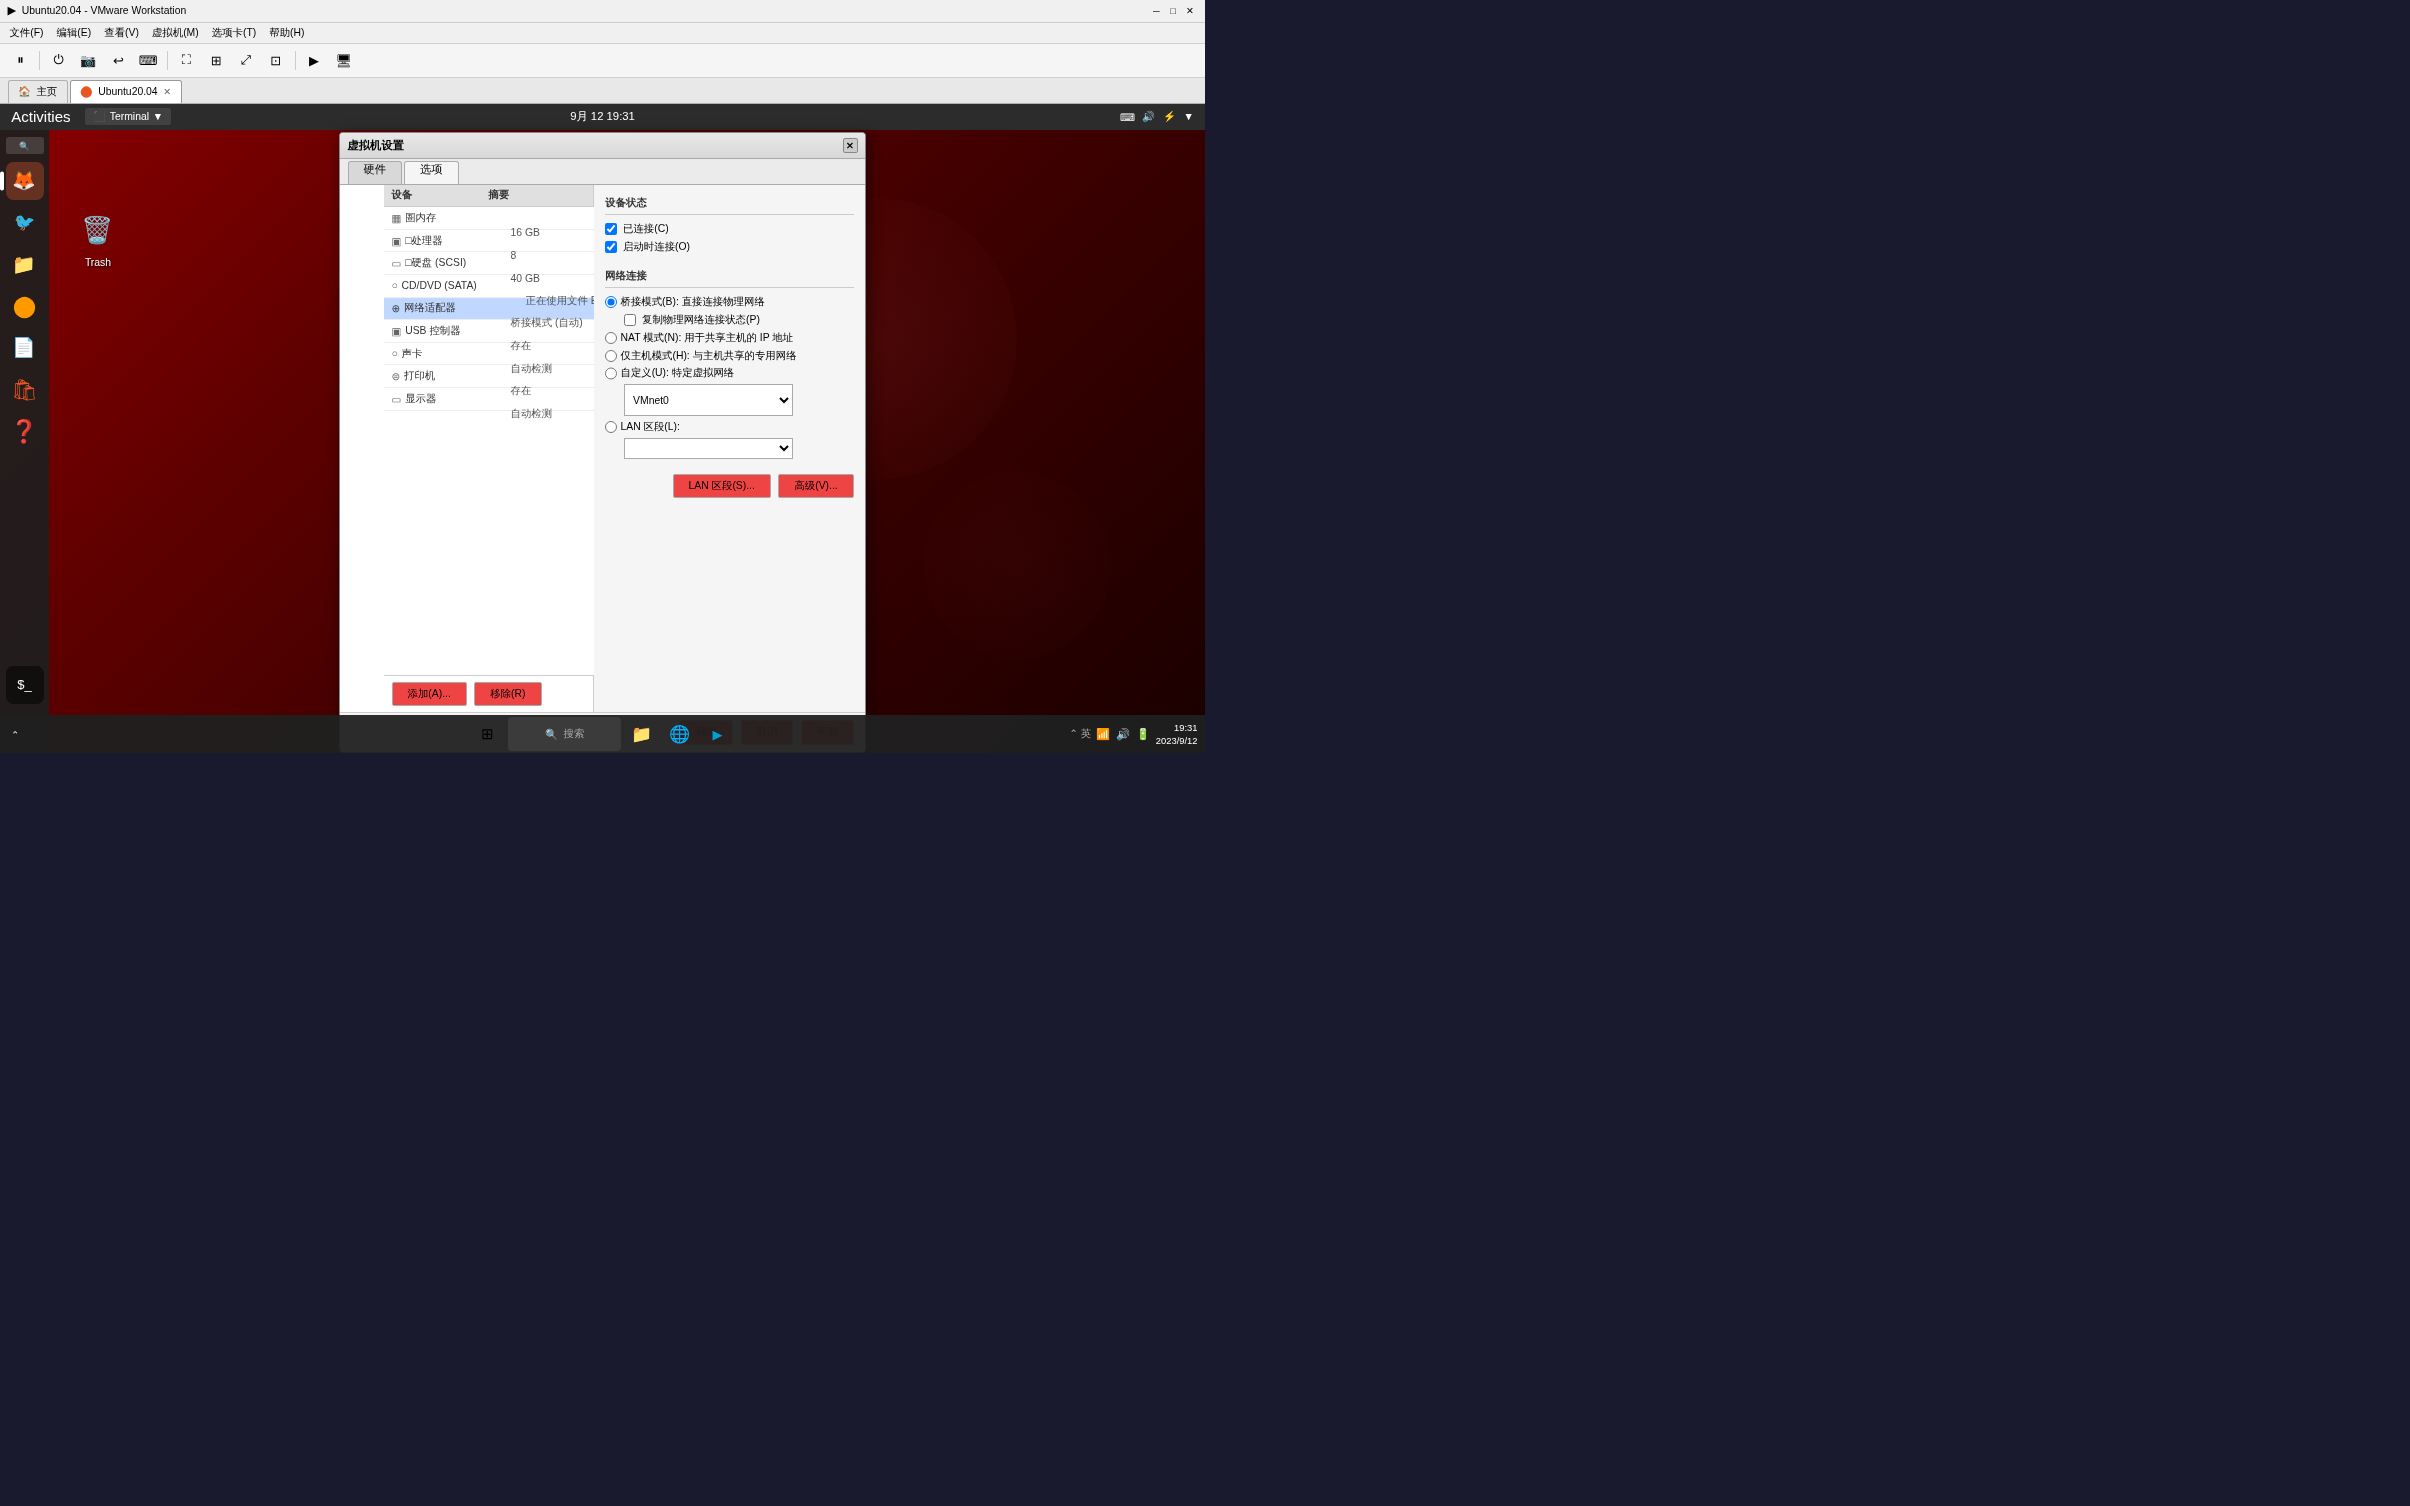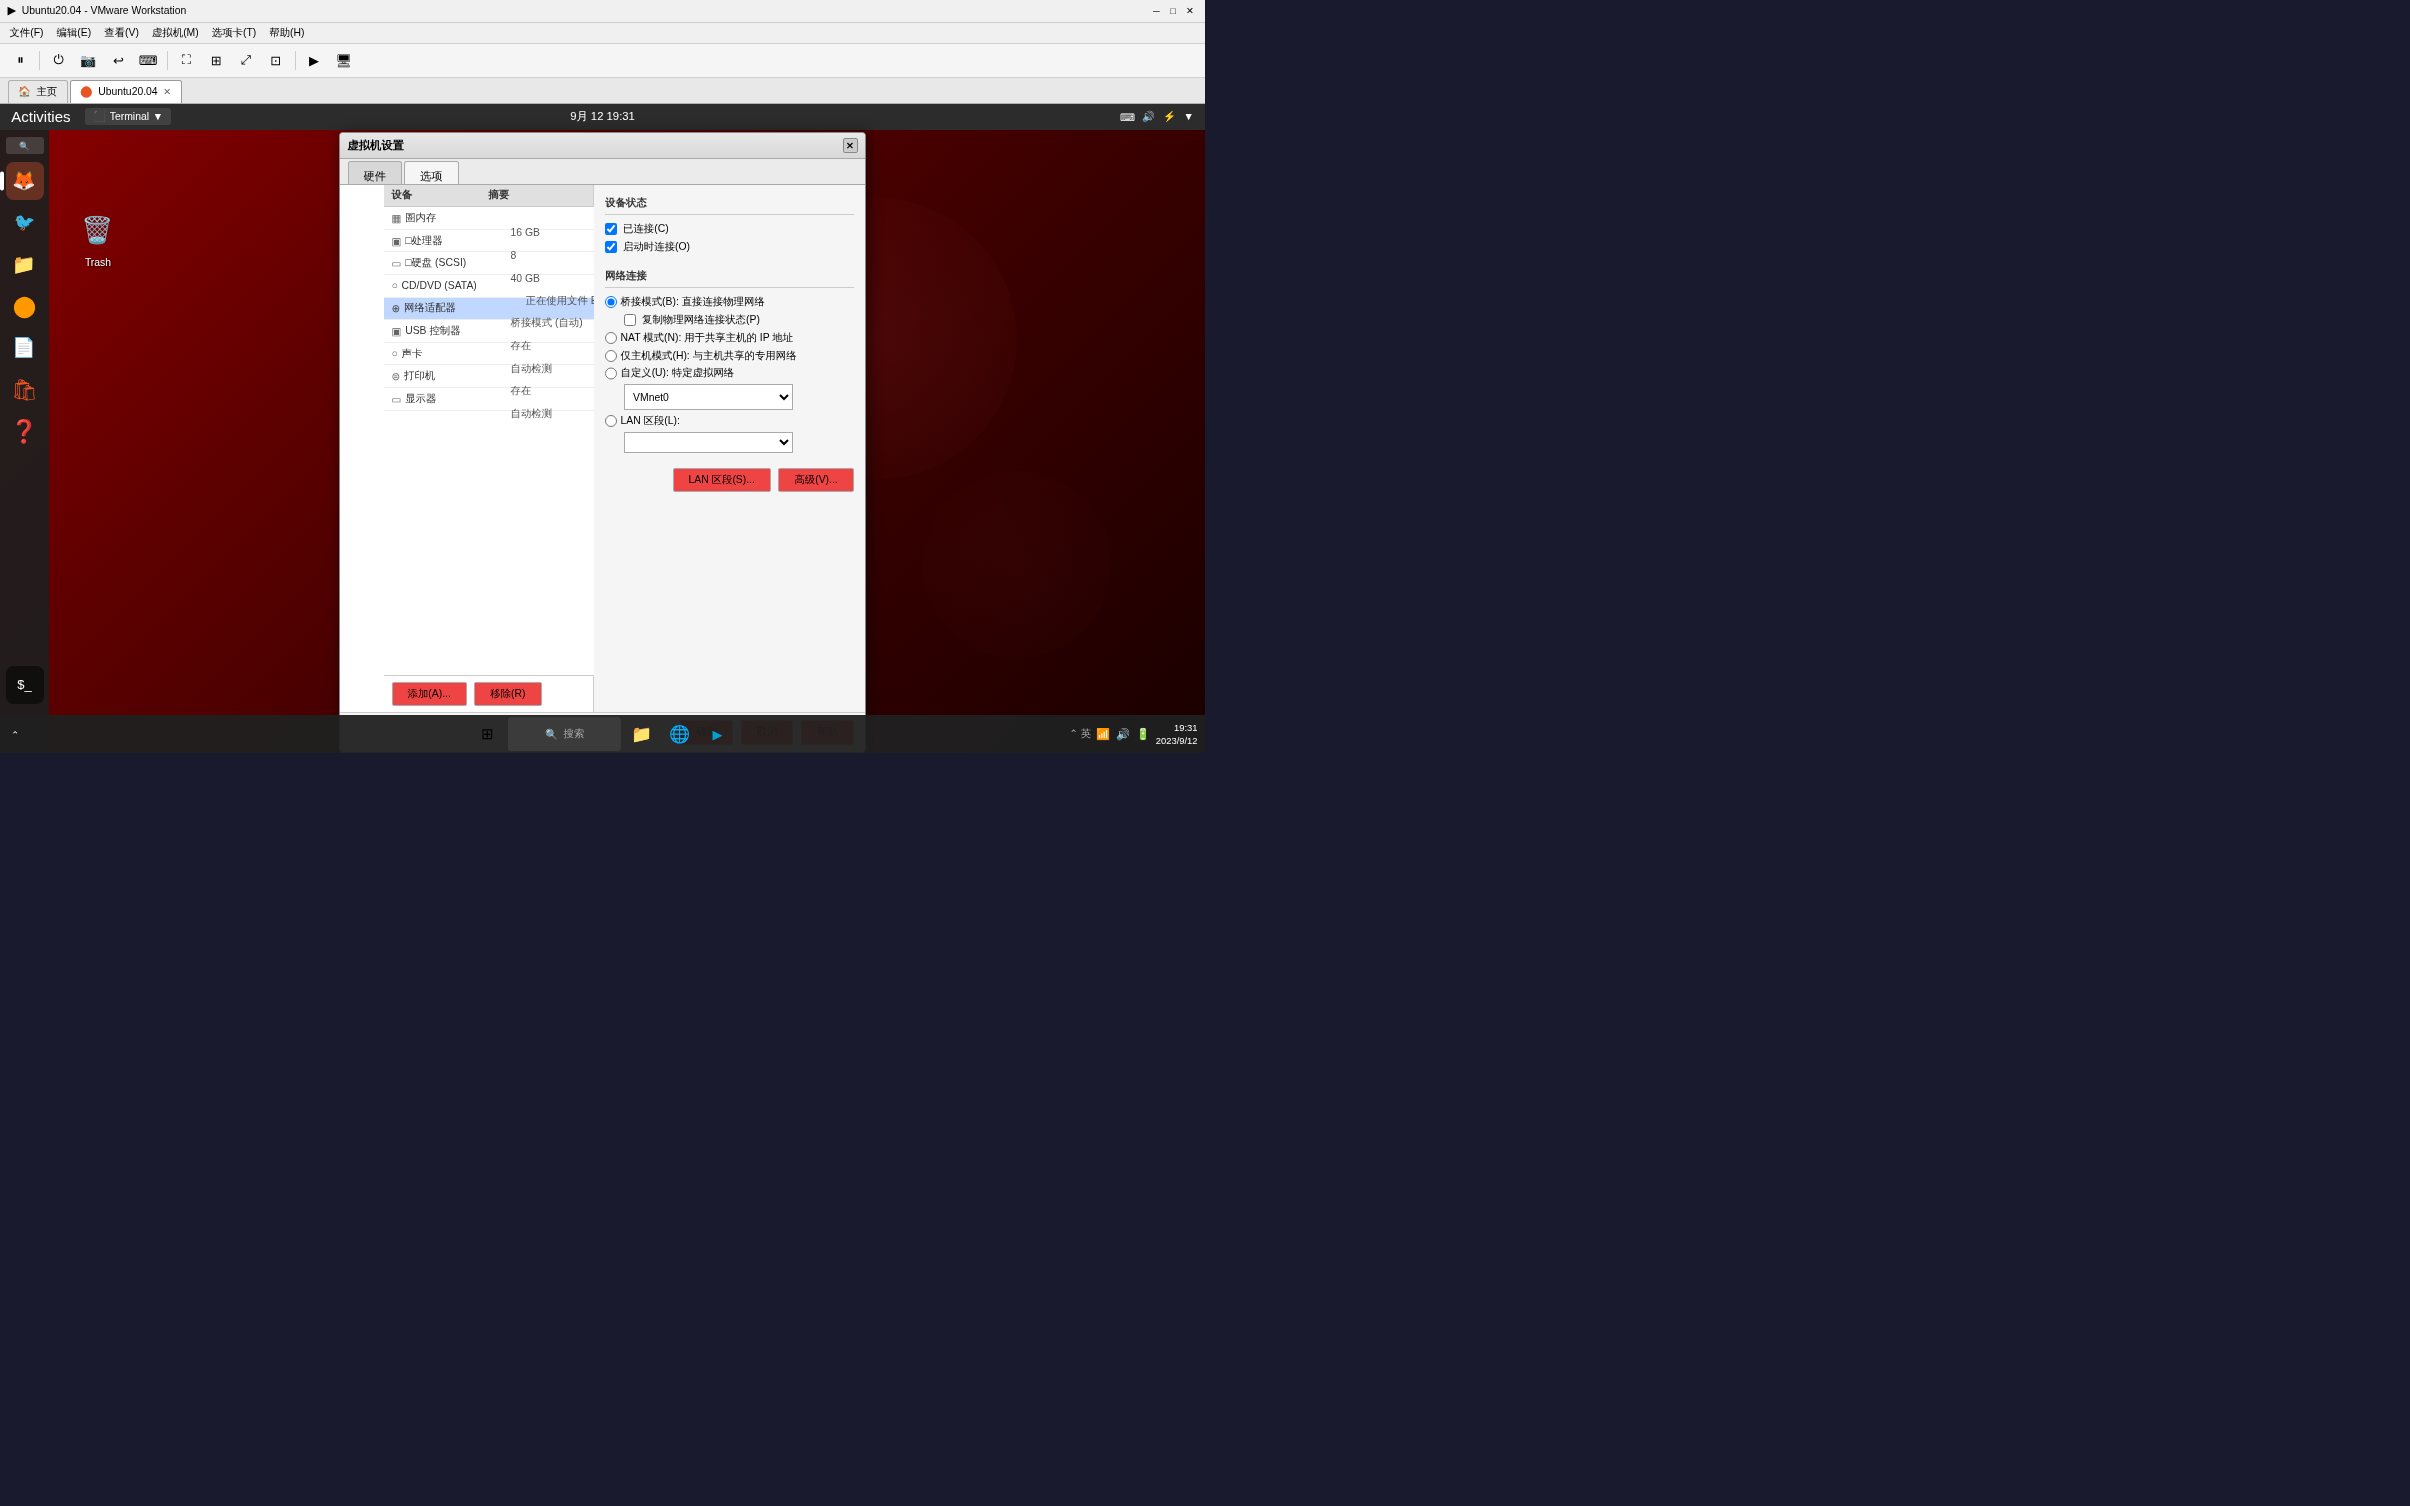--- a/index.html
+++ b/index.html
@@ -318,21 +318,21 @@
       border-bottom: 0.9px solid #aaa;
       display: flex;
       align-items: flex-end;
       padding: 0 7.5px;
       gap: 1.9px;
     }
     .dialog-tab {
       height: 22.6px;
       padding: 0 15px;
       display: flex;
-      align-items: flex-end;
+      align-items: flex-start;
       background: #d8d8d8;
       border: 0.9px solid #aaa;
       border-bottom: none;
       border-radius: 2.8px 2.8px 0 0;
       cursor: pointer;
       font-size: 11.3px;
     }
     .dialog-tab.active {
       background: #f5f5f5;
     }
@@ -434,21 +434,21 @@
       height: 12.2px;
       cursor: pointer;
     }
 
     .indented {
       margin-left: 19px;
     }
 
     .vmnet-select {
       width: 169px;
-      height: 26px;
+      height: 32px;
       font-size: 10.4px;
       border: 0.9px solid #aaa;
       background: white;
       padding: 1.9px 3.8px;
     }
 
     .lan-select {
       width: 169px;
       height: 21px;
       font-size: 10.4px;

